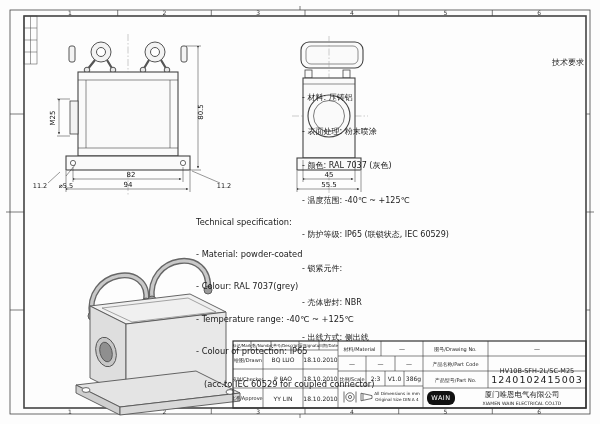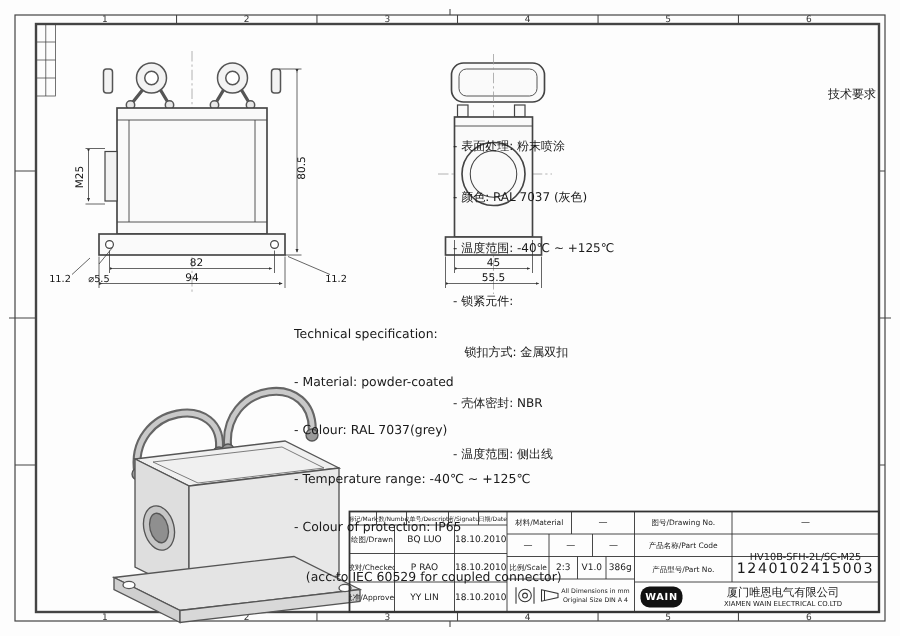--- a/index.html
+++ b/index.html
@@ -7,21 +7,21 @@
         font-family:"DejaVu Sans","Liberation Sans",sans-serif;color:#1a1a1a;}
   #cad{position:absolute;left:0;top:0;}
   .txtblock{position:absolute;white-space:pre;line-height:11.4px;}
   .cell{position:absolute;display:flex;align-items:center;justify-content:center;
         overflow:hidden;white-space:nowrap;}
   .lbl{font-size:5px;color:#222;}
   .tiny{font-size:4px;color:#222;}
   .val{font-size:6px;}
   .logo{position:absolute;background:#111;color:#fff;border-radius:6px;
         display:flex;align-items:center;justify-content:center;
-        font-weight:bold;font-size:6.5px;letter-spacing:.5px;}
+        font-weight:normal;font-size:6.5px;letter-spacing:.5px;}
   .notes{position:absolute;font-size:4.2px;line-height:5.6px;text-align:center;}
 </style>
 </head>
 <body>
 
 <div id="page">
 
 <svg id="cad" width="600" height="424" viewBox="0 0 600 424">
   <defs>
     <marker id="arr" markerWidth="8" markerHeight="8" refX="4" refY="2" orient="auto">
@@ -189,27 +189,28 @@
       <circle cx="350" cy="397" r="1.6"></circle>
       <path d="M344,391.5 V402.5 M356,391.5 V402.5"></path>
       <polygon points="361,393.2 372,395.6 372,398.4 361,400.8"></polygon>
       <path d="M363,394 V400"></path>
     </g>
   </g>
 </svg>
 
 <div class="txtblock" style="left:302px;top:34px;width:282px;font-size:8px;">
   <div style="margin-left:62px;margin-bottom:1px;text-align:right;">技术要求</div>
+  <div>- 材料: 压铸铝</div>
   <div>- 表面处理: 粉末喷涂</div>
   <div>- 颜色: RAL 7037 (灰色)</div>
   <div>- 温度范围: -40℃ ~ +125℃</div>
+  <div>- 防护等级: IP65 (联锁状态, IEC 60529)</div>
   <div>- 锁紧元件:</div>
-  <div>   锁扣方式: 金属双扣</div>
   <div>- 壳体密封: NBR</div>
-  <div>- 温度范围: 侧出线</div>
+  <div>- 出线方式: 侧出线</div>
   
   
 </div>
 
 <div class="txtblock" style="left:196px;top:195px;width:268px;font-size:8.3px;line-height:10.8px;">
   <div>Technical specification:</div>
   <div>- Material: powder-coated</div>
   <div>- Colour: RAL 7037(grey)</div>
   <div>- Temperature range: -40℃ ~ +125℃</div>
   <div>- Colour of protection: IP65</div>

